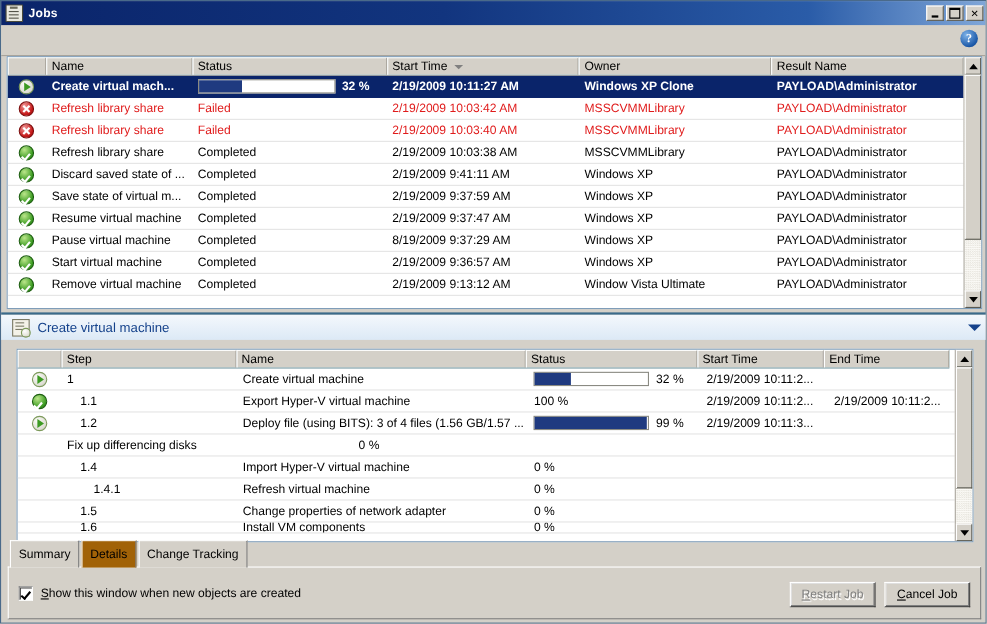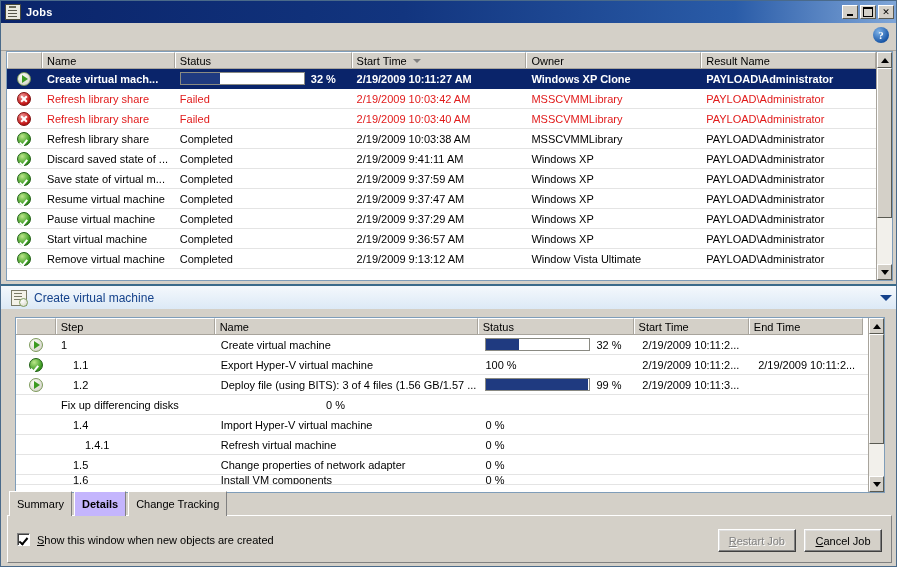--- a/index.html
+++ b/index.html
@@ -338,23 +338,23 @@
     border-color: #fff #808080 #808080 #fff;
     border-bottom: none;
     display: flex;
     align-items: center;
     font-size: 11px;
     box-sizing: border-box;
     cursor: default;
   }
   .tab.active {
     height: 21px;
-    background: #c4b5fd;
+    background: #a16207;
     border-color: #fff #808080 #f1efe9 #fff;
-    font-weight: bold;
+    font-weight: normal;
     align-items: center;
   }
   .tabpanel {
     border: 1px solid;
     border-color: #fff #808080 #808080 #fff;
     background: #d4d0c8;
     box-sizing: border-box;
   }
 
   
@@ -535,21 +535,21 @@
           <div class="cell" style="width:175px">PAYLOAD\Administrator</div>
         </div>
         <div class="row">
           <div class="cell gutter" style="width:35px">
             <span class="ico ico-ok"></span>
           </div>
           <div class="cell" style="width:133px">Pause virtual machine</div>
           <div class="cell" style="width:177px">
             <span>Completed</span>
           </div>
-          <div class="cell" style="width:175px">2/19/2009 9:37:29 AM</div>
+          <div class="cell" style="width:175px">8/19/2009 9:37:29 AM</div>
           <div class="cell" style="width:175px">Windows XP</div>
           <div class="cell" style="width:175px">PAYLOAD\Administrator</div>
         </div>
         <div class="row">
           <div class="cell gutter" style="width:35px">
             <span class="ico ico-ok"></span>
           </div>
           <div class="cell" style="width:133px">Start virtual machine</div>
           <div class="cell" style="width:177px">
             <span>Completed</span>

